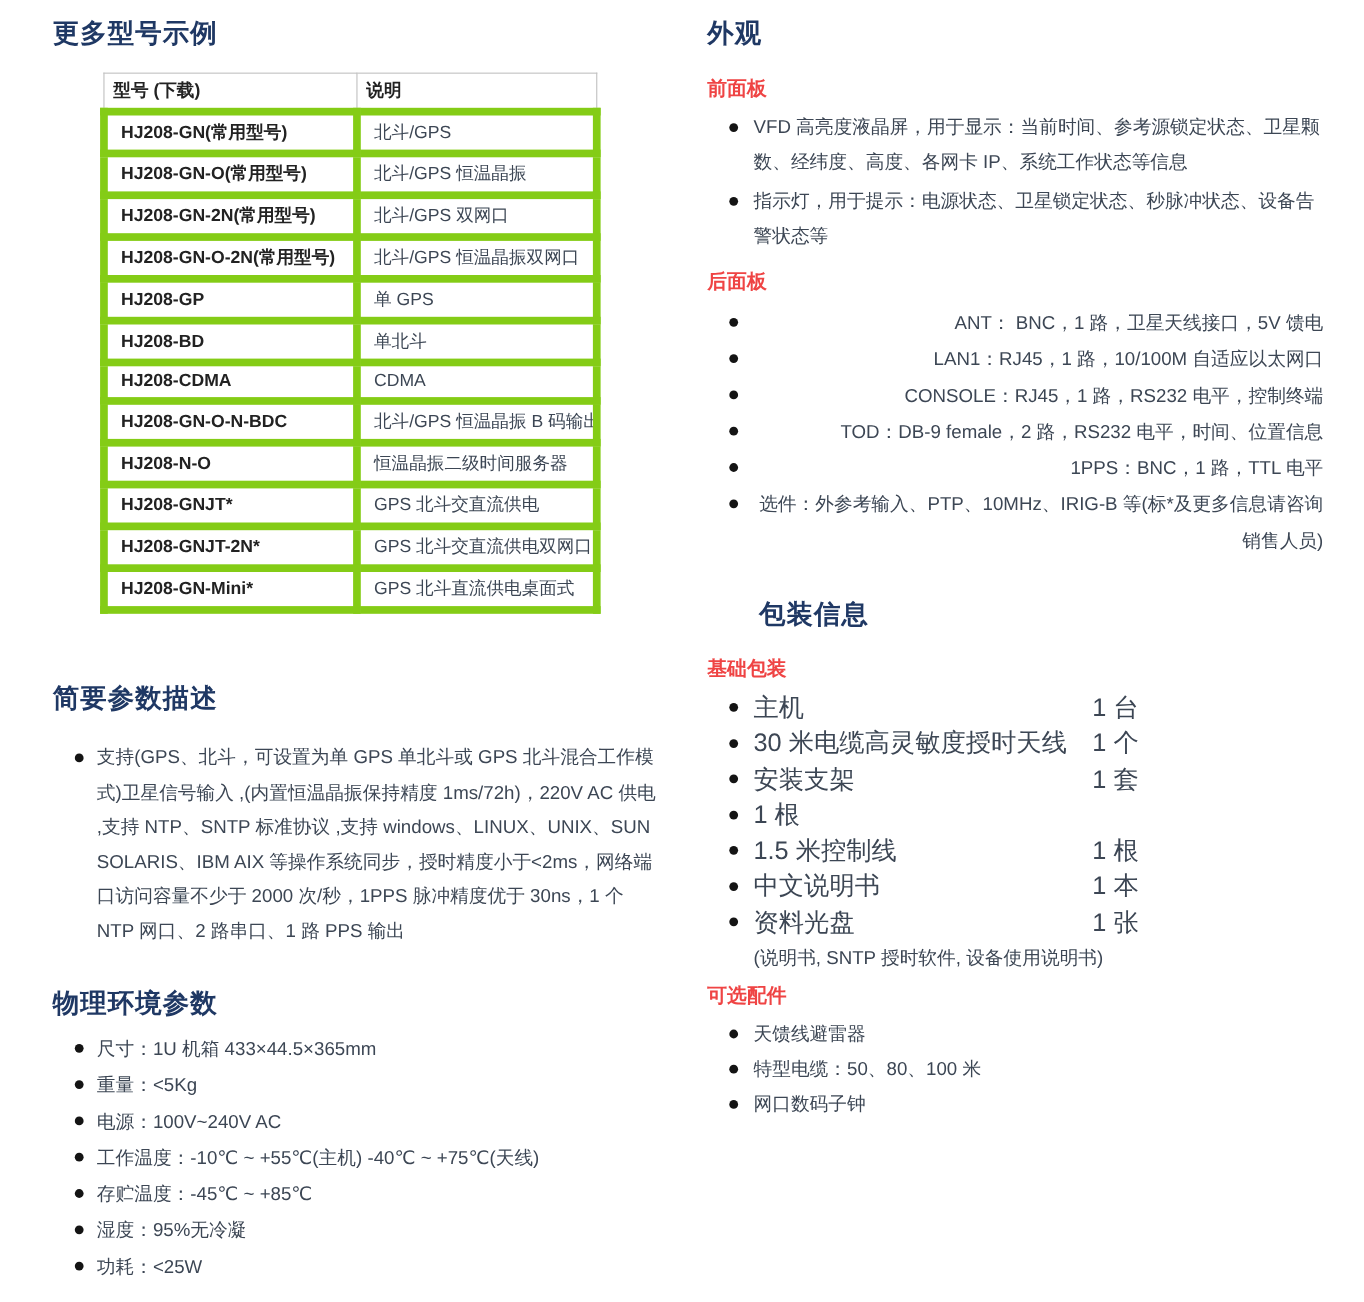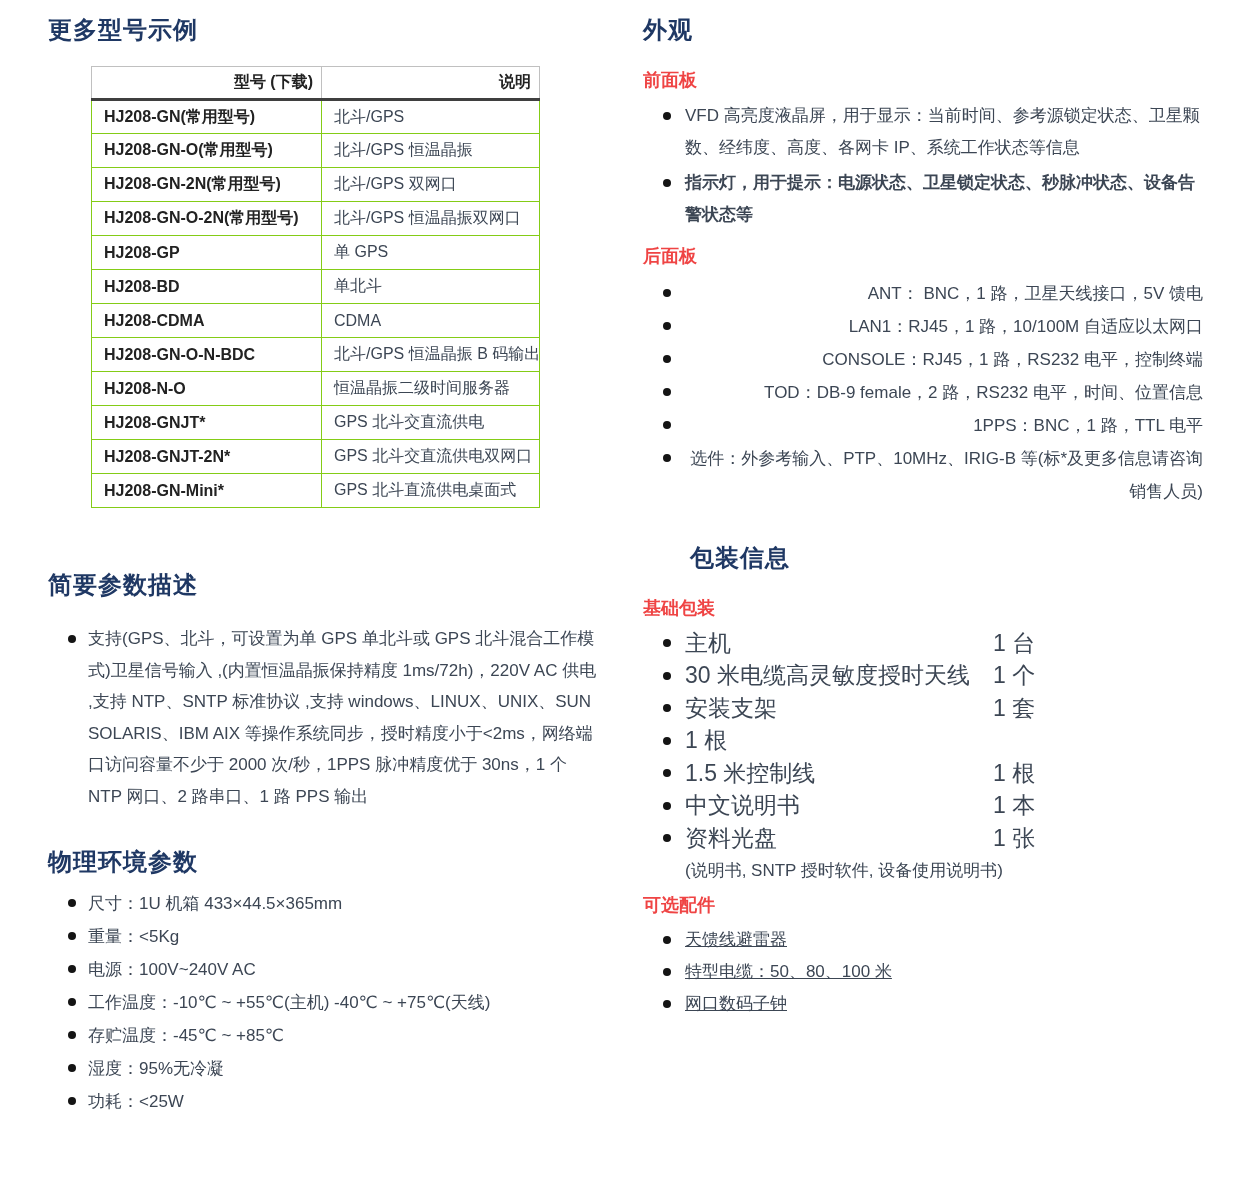--- a/index.html
+++ b/index.html
@@ -34,26 +34,26 @@
     font-size:16px;
     table-layout:fixed;
   }
   table.models col.c1 { width:230px; }
   table.models col.c2 { width:218px; }
   .models th {
     border:1px solid #c0c0c0;
     border-bottom:3px solid #3f3f3f;
     padding:5px 8px;
     height:33px;
-    text-align:right;
+    text-align:left;
     font-weight:700;
     color:#222222;
   }
   .models td {
-    border:1px solid #84cc16;
+    border:7px solid #84cc16;
     padding:5px 8px 5px 12px;
     height:34px;
     color:#3c4654;
     white-space:nowrap;
     overflow:hidden;
   }
   .models td.model { font-weight:700; color:#222222; }
 
   
   .bullet { position:relative; padding-left:40px; font-size:17px; }
@@ -75,23 +75,23 @@
   .h-look    { margin-top:14px; }
   .h-front   { margin-top:22px; }
   .h-rear    { margin-top:13px; }
   .h-pack    { margin-top:34px;margin-left:47px; }
   .h-basic   { margin-top:22px; }
   .h-opt     { margin-top:6px; }
 
   .brief-body { margin-top:22px; }
   .phys-list  { margin-top:9px; }
   .front-list { margin-top:8px; }
-  .front-list .bullet + .bullet { margin-top:3px;font-weight:bold; }
+  .front-list .bullet + .bullet { margin-top:3px; }
   .rear-list  { margin-top:9px;text-align:right; }
-  .opt-list   { margin-top:7px;text-decoration:underline; }
+  .opt-list   { margin-top:7px; }
 
   
   .pkg-list { margin-top:7px; }
   .pkg-row {
     position:relative;
     padding-left:42px;
     height:32.5px;
     display:flex;
     align-items:center;
     font-size:23px;

